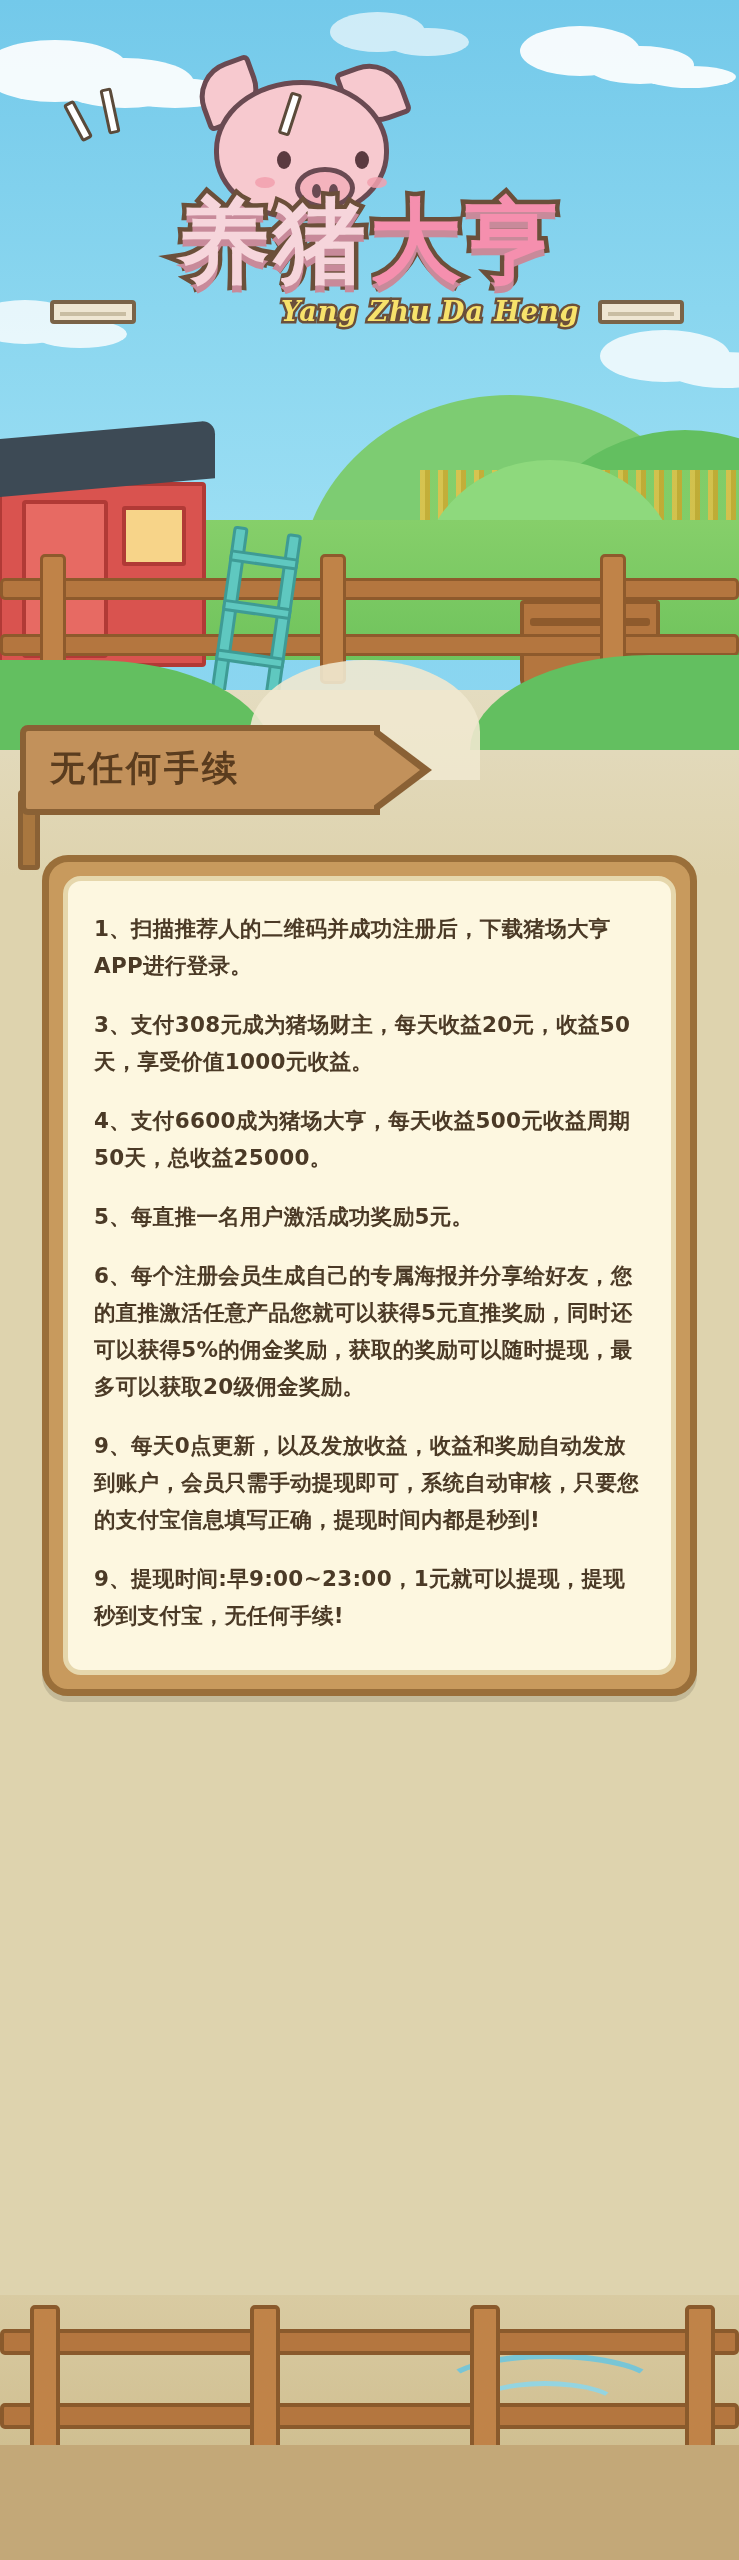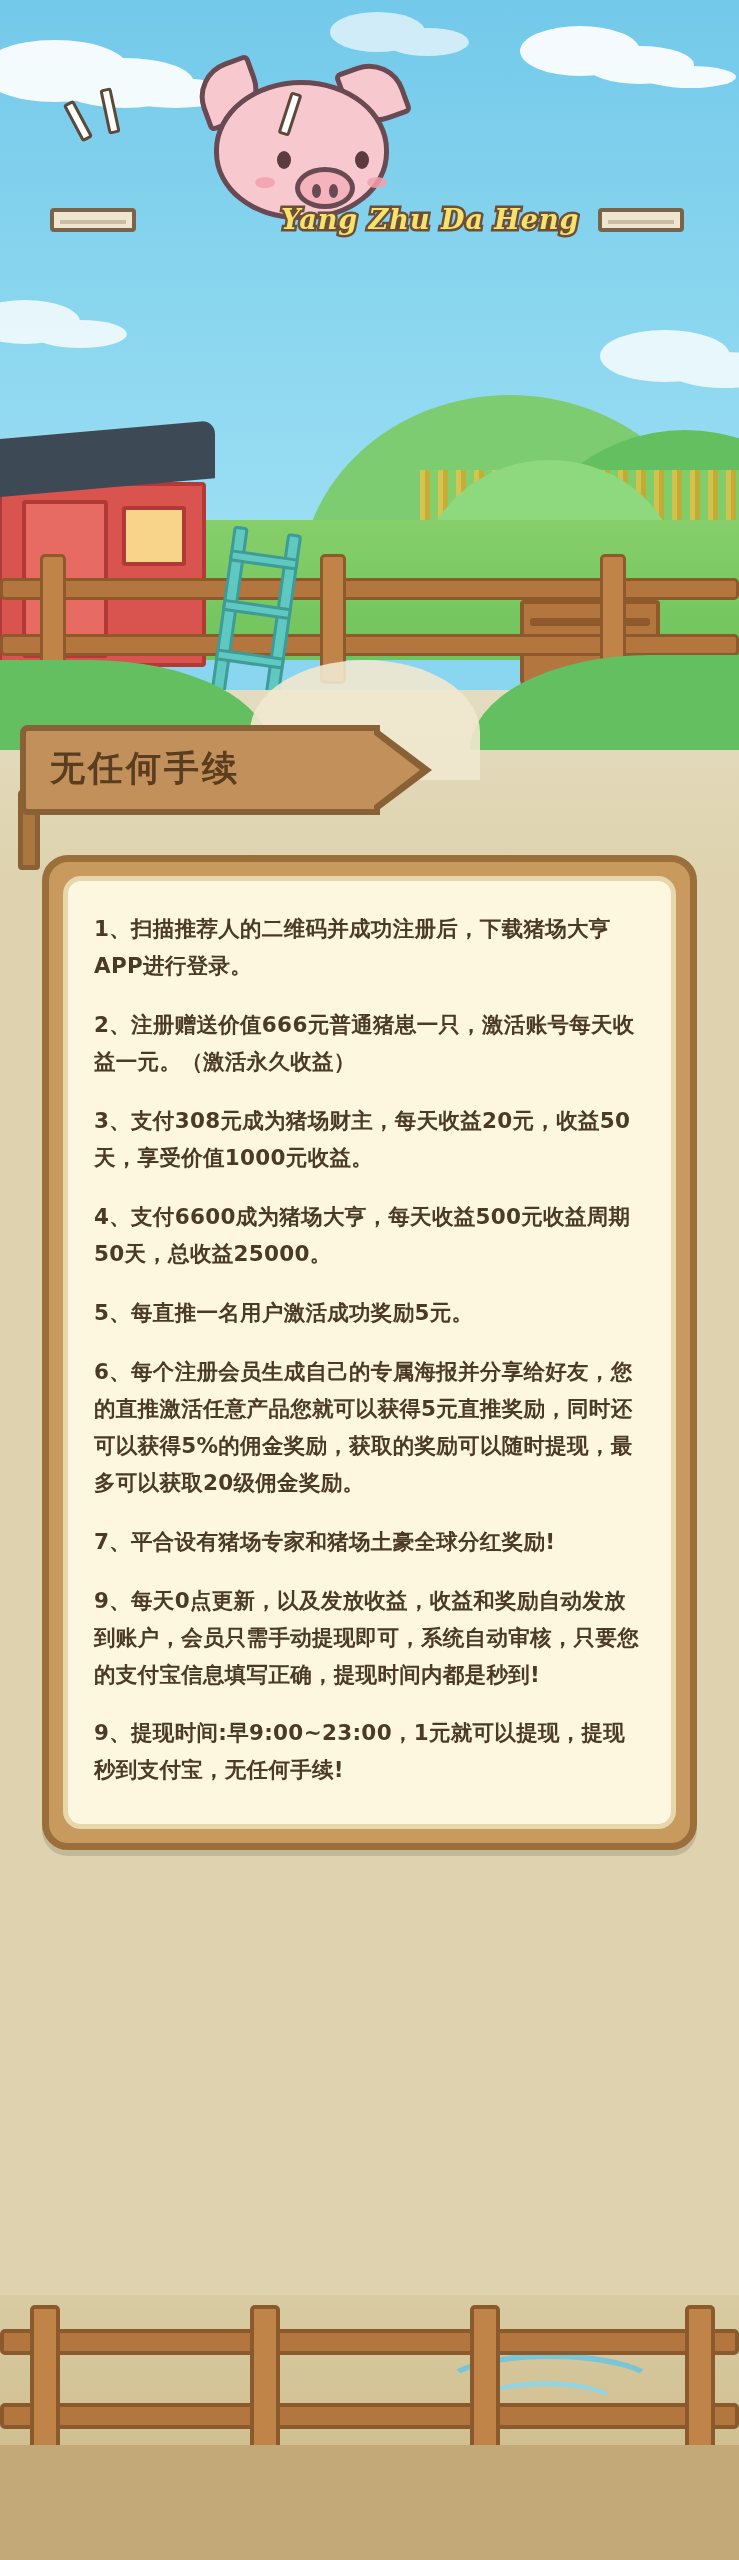--- a/index.html
+++ b/index.html
@@ -352,44 +352,43 @@
       <div class="pig-cheek l"></div>
       <div class="pig-cheek r"></div>
       <div class="pig-snout"></div>
     </div>
   </div>
   <div class="spark s1"></div>
   <div class="spark s2"></div>
   <div class="spark s3"></div>
 
   <div class="title-wrap">
+    <div class="title-main"><span>养猪</span><span class="title-pink">大亨</span></div>
     <div class="title-ribbon">
       <div class="ribbon-tail lt"></div>
       <div class="ribbon-tail rt"></div>
       <div class="title-sub">Yang Zhu Da Heng</div>
     </div>
   </div>
 
   <div class="sign-post"></div>
   <div class="signboard">
     <div class="arrow"></div>
     <div class="plank"></div>
     <div class="arrow-in"></div>
     <div class="sign-text">无任何手续</div>
   </div>
 
   <div class="card-outer">
     <div class="card-inner">
       <p class="rule">1、扫描推荐人的二维码并成功注册后，下载猪场大亨APP进行登录。</p>
-      <p class="rule">2、注册赠送价值666元普通猪崽一只，激活账号每天收益一元。（激活永久收益）</p>
       <p class="rule">3、支付308元成为猪场财主，每天收益20元，收益50天，享受价值1000元收益。</p>
       <p class="rule">4、支付6600成为猪场大亨，每天收益500元收益周期50天，总收益25000。</p>
       <p class="rule">5、每直推一名用户激活成功奖励5元。</p>
       <p class="rule">6、每个注册会员生成自己的专属海报并分享给好友，您的直推激活任意产品您就可以获得5元直推奖励，同时还可以获得5%的佣金奖励，获取的奖励可以随时提现，最多可以获取20级佣金奖励。</p>
-      <p class="rule">7、平合设有猪场专家和猪场土豪全球分红奖励!</p>
       <p class="rule">9、每天0点更新，以及发放收益，收益和奖励自动发放到账户，会员只需手动提现即可，系统自动审核，只要您的支付宝信息填写正确，提现时间内都是秒到!</p>
       <p class="rule">9、提现时间:早9:00~23:00，1元就可以提现，提现秒到支付宝，无任何手续!</p>
     </div>
   </div>
 
   <div class="bottom-scene">
     <div class="pond"></div>
     <div class="pond2"></div>
     <div class="bf-rail t"></div>
     <div class="bf-rail b"></div>

